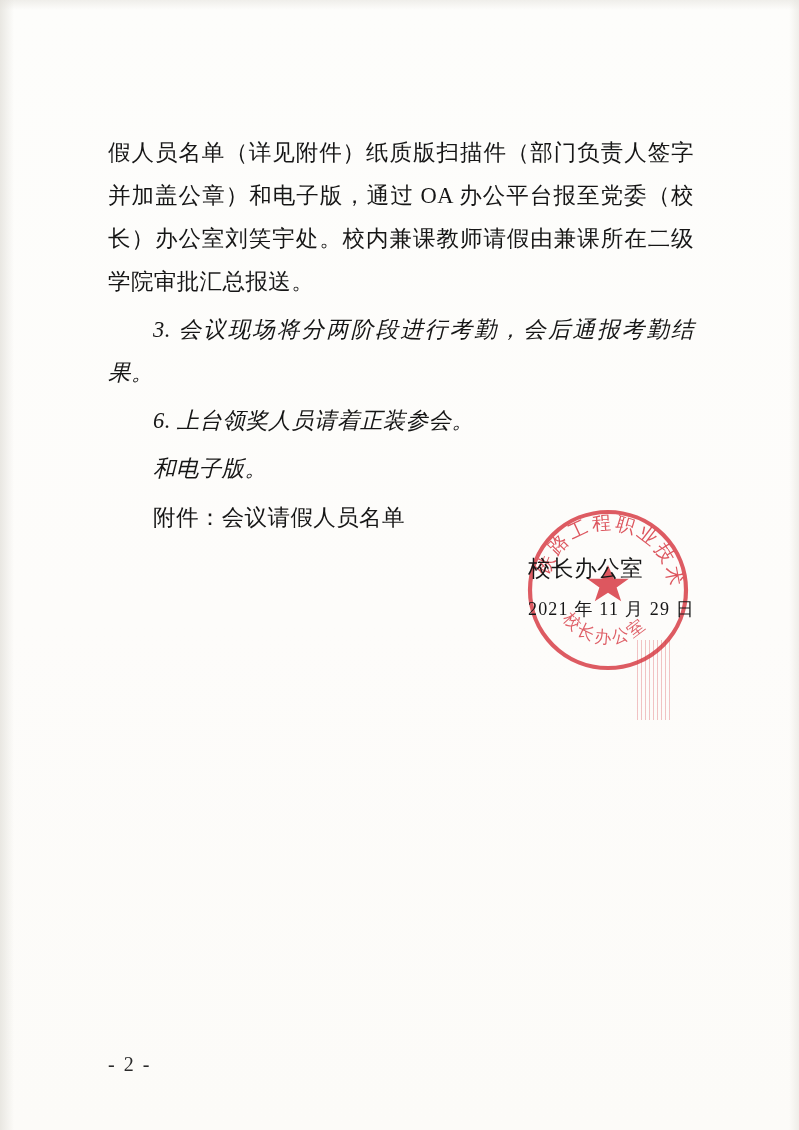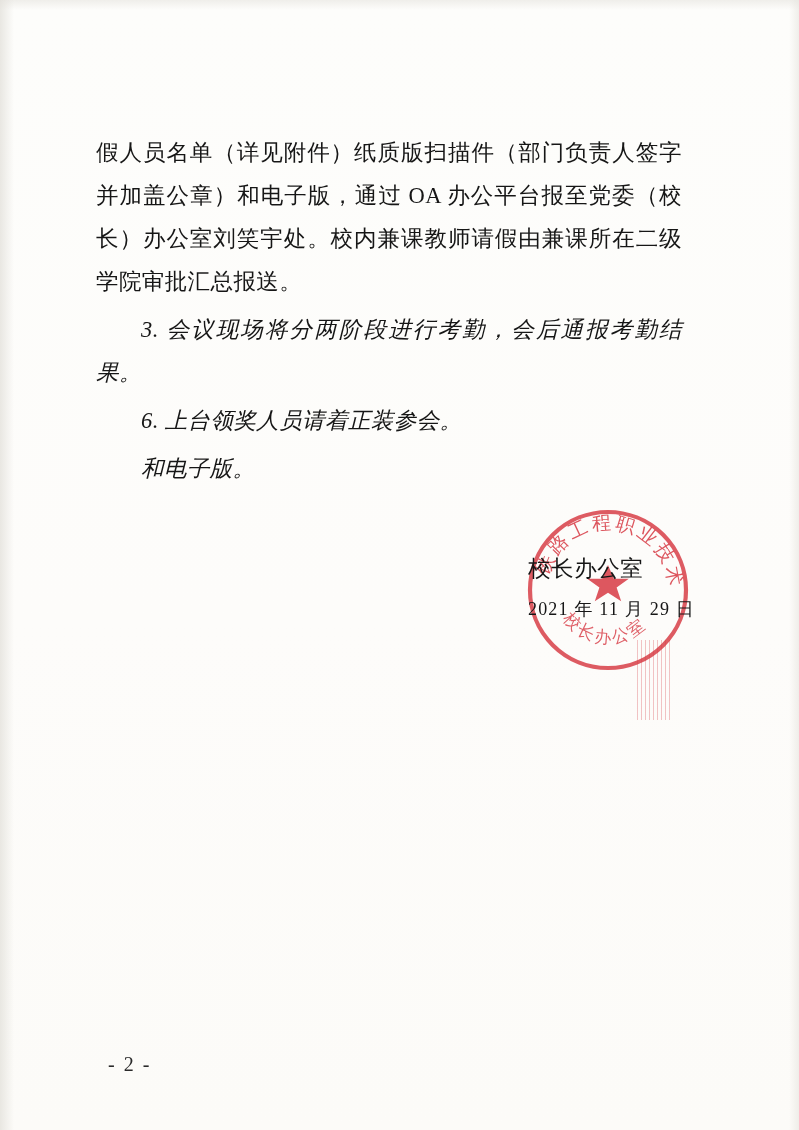--- a/index.html
+++ b/index.html
@@ -37,21 +37,21 @@
   }
   .scan-edge-top {
     position: absolute;
     left: 0; right: 0; top: 0; height: 10px;
     background: linear-gradient(180deg, rgba(228,226,220,0.55), rgba(255,255,255,0));
     pointer-events: none;
   }
 
   .body-text {
     position: absolute;
-    left: 96px;
+    left: 108px;
     top: 131px;
     width: 586px;
   }
 
   .para {
     font-size: 22.5px;
     line-height: 43px;
     letter-spacing: 0.4px;
     text-align: justify;
     text-justify: inter-ideograph;
@@ -145,20 +145,21 @@
 
   <div class="scan-edge-top"></div>
   <div class="scan-edge-left"></div>
   <div class="scan-edge-right"></div>
 
   <div class="body-text">
     <p class="para">假人员名单（详见附件）纸质版扫描件（部门负责人签字并加盖公章）和电子版，通过 OA 办公平台报至党委（校长）办公室刘笑宇处。校内兼课教师请假由兼课所在二级学院审批汇总报送。</p>
     <p class="para indent">3. 会议现场将分两阶段进行考勤，会后通报考勤结果。</p>
     <p class="para indent">6. 上台领奖人员请着正装参会。</p>
     <p class="para indent">和电子版。</p>
+    <div class="attachment">附件：会议请假人员名单</div>
   </div>
 
   <div class="seal-smear"></div>
 
   <div class="seal">
     <svg width="166" height="166" viewBox="0 0 166 166" xmlns="http://www.w3.org/2000/svg">
       <defs>
         <path id="arcTop" d="M 22,83 A 61,61 0 0 1 144,83" fill="none"></path>
         <path id="arcBottom" d="M 30,83 A 53,53 0 0 0 136,83" fill="none"></path>
       </defs>

